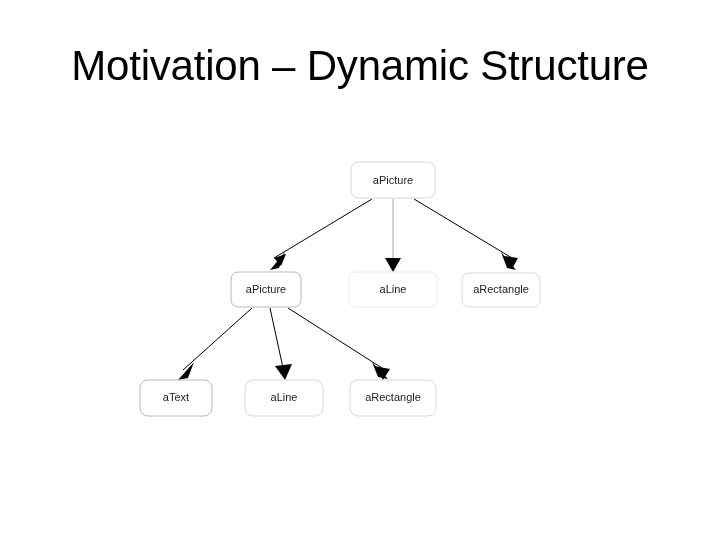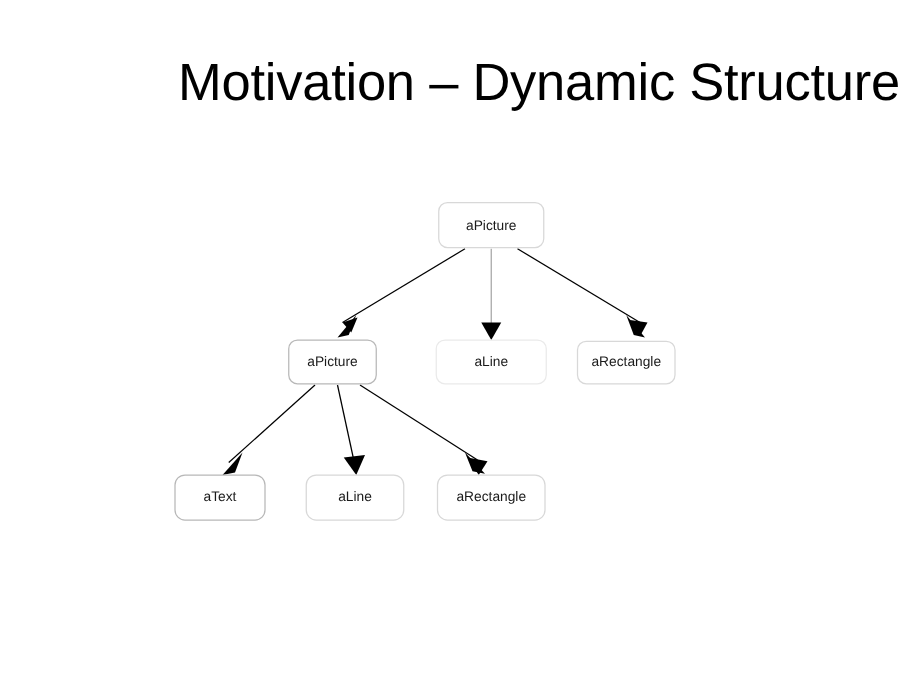--- a/index.html
+++ b/index.html
@@ -19,21 +19,21 @@
     left: 0; top: 0;
     width: 720px;
     height: 540px;
     background: #ffffff;
   }
   #slide-title {
     position: absolute;
     left: 0;
     top: 41px;
     width: 720px;
-    text-align: right;
+    text-align: center;
     font-family: "Liberation Sans", sans-serif;
     font-size: 42px;
     font-weight: normal;
     line-height: 50px;
     letter-spacing: -0.2px;
     color: #000000;
     white-space: nowrap;
   }
   #diagram {
     position: absolute;

